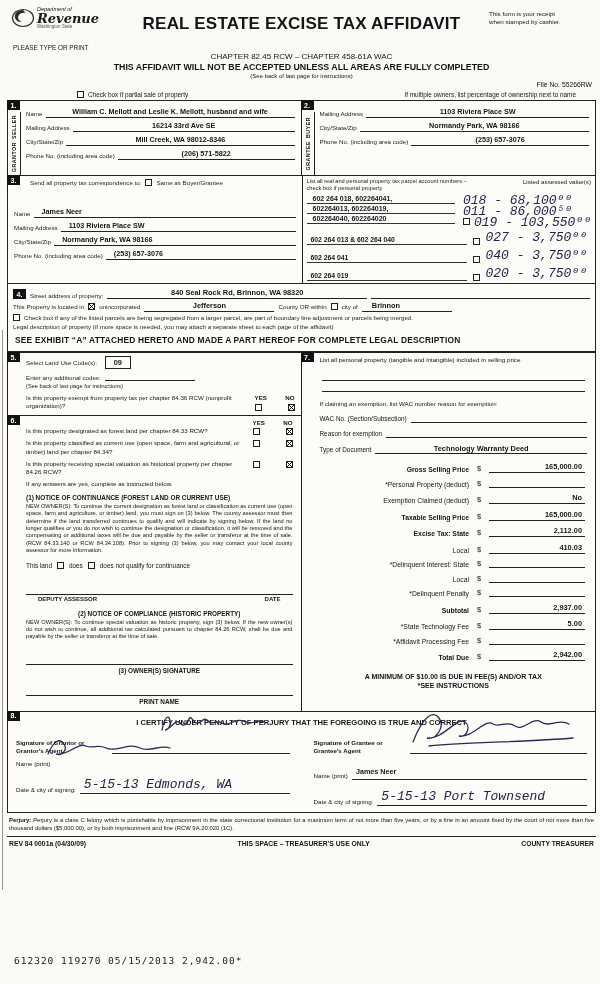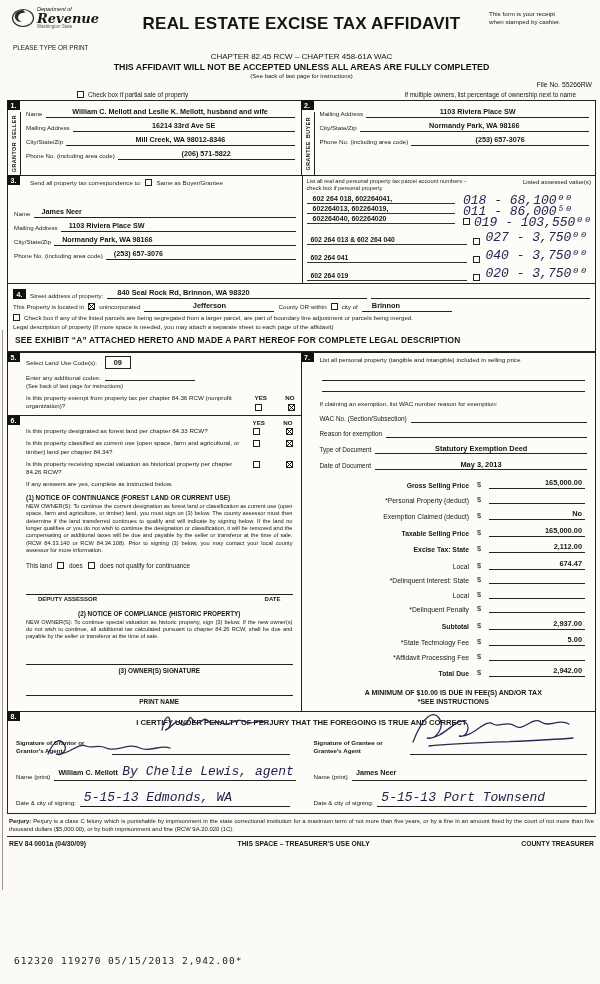--- a/index.html
+++ b/index.html
@@ -272,21 +272,21 @@
         <span class="cb"></span>
         <span class="hw">020 - 3,750⁰⁰</span>
       </div>
     </div>
   </div>
 
   <div class="sec4 b">
     <div class="s4row">
       <span class="badge">4.</span>
       <span class="lbl">Street address of property:</span>
-      <span class="inlineval" style="min-width:260px;text-align:left">840 Seal Rock Rd, Brinnon, WA  98320</span>
+      <span class="inlineval" style="min-width:260px;text-align:center">840 Seal Rock Rd, Brinnon, WA  98320</span>
       <span class="fl" style="flex:1;height:9px"></span>
     </div>
     <div class="s4row" style="align-items:center">
       <span class="lbl">This Property is located in</span>
       <span class="cb on"></span>
       <span class="lbl">unincorporated</span>
       <span class="inlineval" style="min-width:130px;text-align:center">Jefferson</span>
       <span class="lbl">County OR within</span>
       <span class="cb"></span>
       <span class="lbl">city of</span>
@@ -400,25 +400,21 @@
       <div class="wrow">
             <span class="wl">WAC No. (Section/Subsection)</span>
         <div class="wv"></div>
           </div>
       <div class="wrow">
             <span class="wl">Reason for exemption</span>
         <div class="wv"></div>
           </div>
       <div class="wrow">
             <span class="wl">Type of Document</span>
-        <div class="wv">Statutory Exemption Deed</div>
-          </div>
-      <div class="wrow">
-            <span class="wl">Date of Document</span>
-        <div class="wv">May 3, 2013</div>
+        <div class="wv">Technology Warranty Deed</div>
           </div>
 
       <div style="margin-top:8px">
         <div class="mrow">
           <span class="ml bold">Gross Selling Price</span>
           <span class="md">$</span>
           <span class="mv">165,000.00</span>
         </div>
         <div class="mrow">
           <span class="ml">*Personal Property (deduct)</span>
@@ -436,21 +432,21 @@
           <span class="mv">165,000.00</span>
         </div>
         <div class="mrow">
           <span class="ml bold">Excise Tax:  State</span>
           <span class="md">$</span>
           <span class="mv">2,112.00</span>
         </div>
         <div class="mrow">
           <span class="ml">Local</span>
           <span class="md">$</span>
-          <span class="mv">674.47</span>
+          <span class="mv">410.03</span>
         </div>
         <div class="mrow">
           <span class="ml">*Delinquent Interest:  State</span>
           <span class="md">$</span>
           <span class="mv"></span>
         </div>
         <div class="mrow">
           <span class="ml">Local</span>
           <span class="md">$</span>
           <span class="mv"></span>
@@ -502,22 +498,20 @@
     </svg>
 
     <div class="sigcols">
       <div class="sigcol">
         <div class="slr">
           <span class="sl">Signature of Grantor or Grantor's Agent</span>
           <span class="sigline"></span>
         </div>
         <div class="nrow">
           <span class="nl">Name (print)</span>
-          <span class="nv"><b class="val">William C. Mellott</b>
-            <span class="hw">By Chelie Lewis, agent</span></span>
         </div>
         <div class="nrow">
           <span class="nl">Date &amp; city of signing:</span>
           <span class="nv"><span class="hw">5-15-13   Edmonds, WA</span></span>
         </div>
       </div>
       <div class="sigcol">
         <div class="slr">
           <span class="sl">Signature of Grantee or Grantee's Agent</span>
           <span class="sigline"></span>

